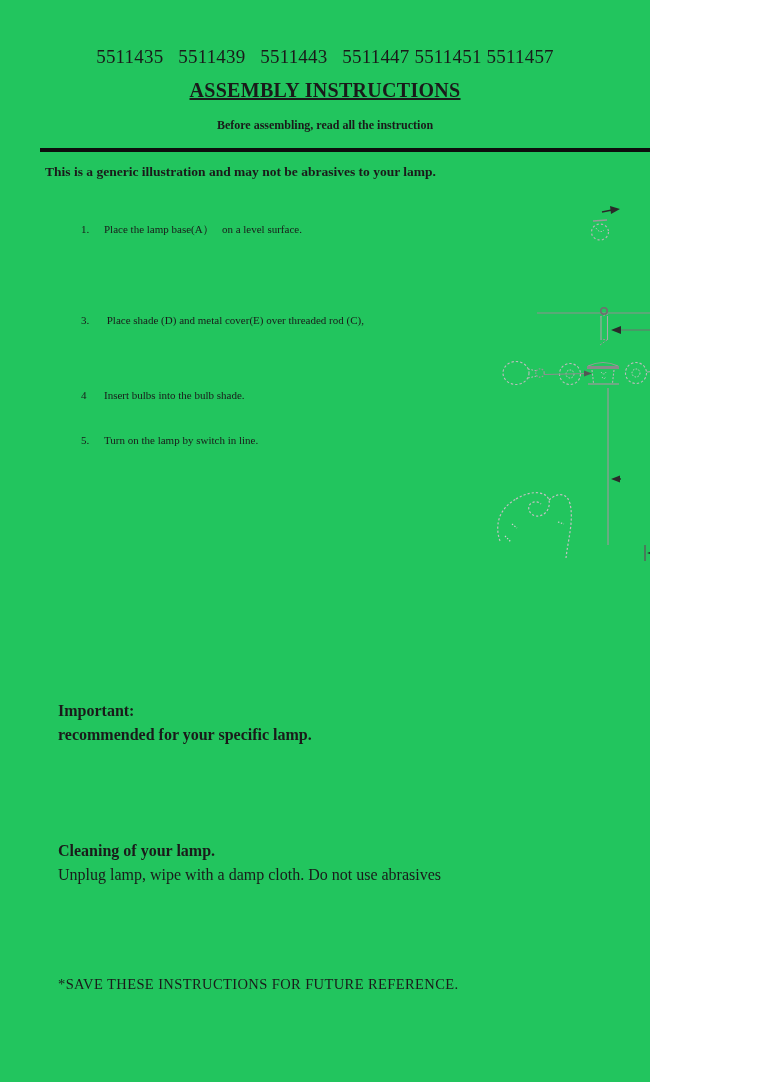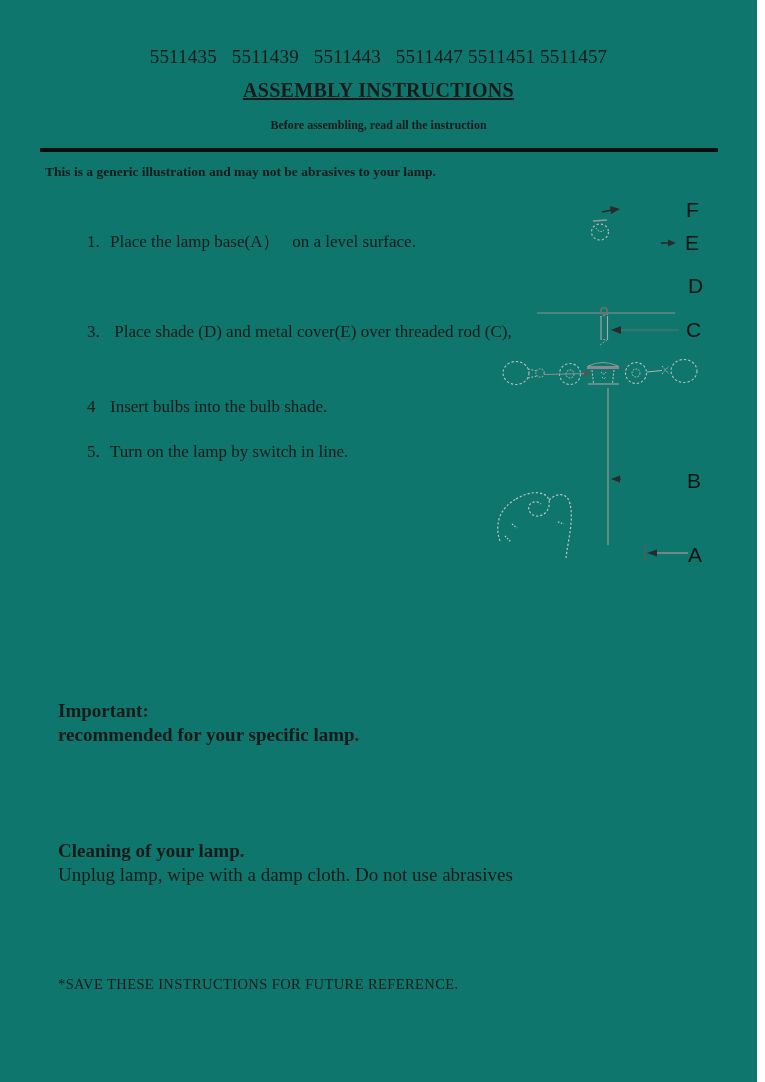--- a/index.html
+++ b/index.html
@@ -1,34 +1,34 @@
 <!DOCTYPE html>
 <html><head>
 <meta charset="utf-8">
 <style>
   html,body{margin:0;padding:0;background:#ffffff;}
   .page{
     position:relative;
-    width:757px;height:1082px;
-    background:#0f766e;
+    width:650px;height:1082px;
+    background:#22c55e;
     font-family:"Liberation Serif","DejaVu Serif",serif;
     color:#1a1a1a;
     overflow:hidden;
   }
   .abs{position:absolute;}
   .center{left:0;right:0;text-align:center;}
   .models{top:46px;font-size:19px;white-space:pre;letter-spacing:.2px;}
   .title{top:79px;font-size:20px;font-weight:bold;letter-spacing:.3px;text-decoration:underline;}
   .subtitle{top:118px;font-size:12px;font-weight:bold;}
   .rule{top:148px;left:40px;width:678px;height:4px;background:#0d0d0d;}
   .notice{top:164px;left:45px;font-size:13.5px;font-weight:bold;}
-  .step{left:70px;font-size:17px;white-space:pre;}
+  .step{left:70px;font-size:11px;white-space:pre;}
   .step .num{display:inline-block;width:23px;}
   .step-cont{left:68px;font-size:14.5px;white-space:pre;}
-  .blk{left:58px;font-size:19px;line-height:23.5px;}
+  .blk{left:58px;font-size:16px;line-height:23.5px;}
   .bold{font-weight:bold;}
   .save{top:976px;left:58px;font-size:14.5px;letter-spacing:.4px;}
   .dlabel{
     font-family:"Liberation Sans","DejaVu Sans",sans-serif;
     font-size:21px;color:#141414;line-height:1;
   }
   svg{display:block;}
 </style>
 </head>
 <body>

